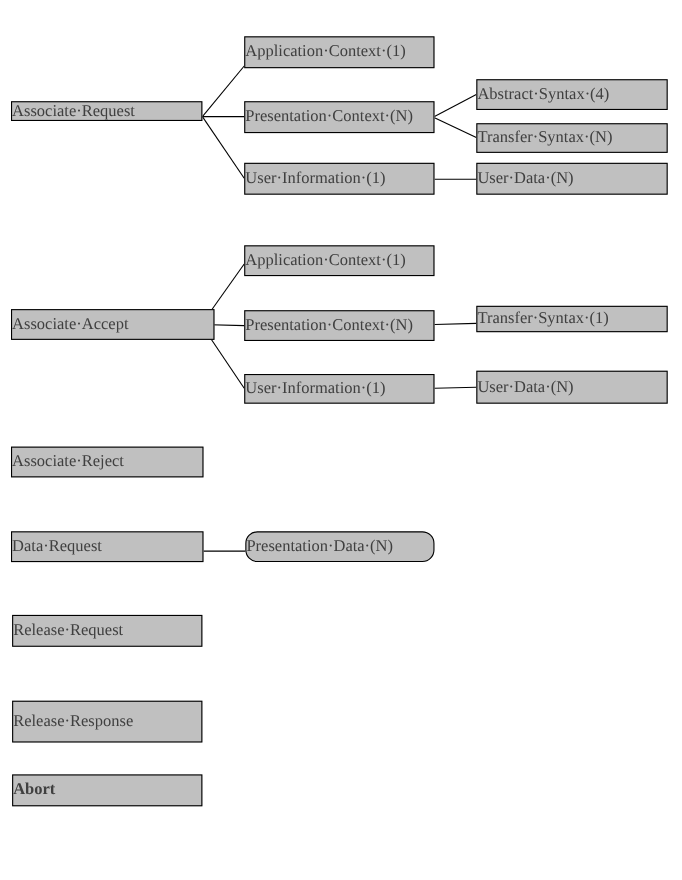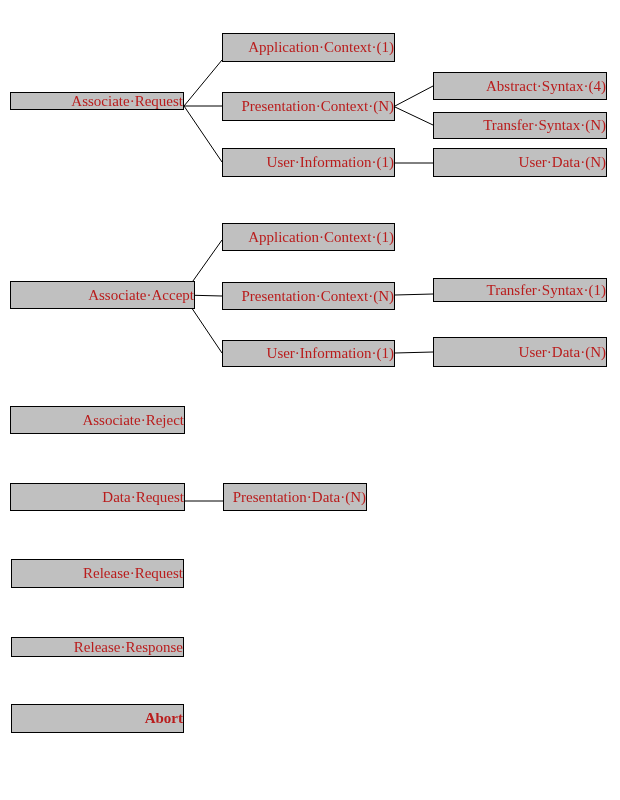--- a/index.html
+++ b/index.html
@@ -21,24 +21,24 @@
     width: 620px;
     height: 800px;
     pointer-events: none;
   }
   .box {
     position: absolute;
     box-sizing: border-box;
     border: 1px solid #000;
     display: flex;
     align-items: center;
-    justify-content: flex-end;
+    justify-content: flex-start;
     font-family: "Liberation Serif", "DejaVu Serif", serif;
     font-size: 15px;
-    color: #b91c1c;
+    color: #404040;
     white-space: nowrap;
     line-height: 1;
   }
 </style>
 </head>
 <body>
 
 <div class="canvas" style="background: rgb(255, 255, 255);">
   <svg class="edges-svg" viewBox="0 0 620 800" xmlns="http://www.w3.org/2000/svg">
       <line x1="184" y1="106" x2="222" y2="60" stroke="#000000" stroke-width="1"></line>
@@ -92,25 +92,25 @@
     </div>
     <div class="box" style="left: 433px; top: 337px; width: 174px; height: 30px; background: rgb(192, 192, 192); border-color: rgb(0, 0, 0);">
       <span>User·Data·(N)</span>
     </div>
     <div class="box" style="left: 10px; top: 406px; width: 175px; height: 28px; background: rgb(192, 192, 192); border-color: rgb(0, 0, 0);">
       <span>Associate·Reject</span>
     </div>
     <div class="box" style="left: 10px; top: 483px; width: 175px; height: 28px; background: rgb(192, 192, 192); border-color: rgb(0, 0, 0);">
       <span>Data·Request</span>
     </div>
-    <div class="box" style="left: 223px; top: 483px; width: 144px; height: 28px; background: rgb(192, 192, 192); border-color: rgb(0, 0, 0);">
+    <div class="box" style="left: 223px; top: 483px; width: 172px; height: 28px; background: rgb(192, 192, 192); border-color: rgb(0, 0, 0); border-radius: 11px;">
       <span>Presentation·Data·(N)</span>
     </div>
     <div class="box" style="left: 11px; top: 559px; width: 173px; height: 29px; background: rgb(192, 192, 192); border-color: rgb(0, 0, 0);">
       <span>Release·Request</span>
     </div>
-    <div class="box" style="left: 11px; top: 637px; width: 173px; height: 20px; background: rgb(192, 192, 192); border-color: rgb(0, 0, 0);">
+    <div class="box" style="left: 11px; top: 637px; width: 173px; height: 38px; background: rgb(192, 192, 192); border-color: rgb(0, 0, 0);">
       <span>Release·Response</span>
     </div>
     <div class="box" style="left: 11px; top: 704px; width: 173px; height: 29px; background: rgb(192, 192, 192); border-color: rgb(0, 0, 0); font-weight: bold;">
       <span>Abort</span>
     </div>
   </div>
 
 </body></html>

